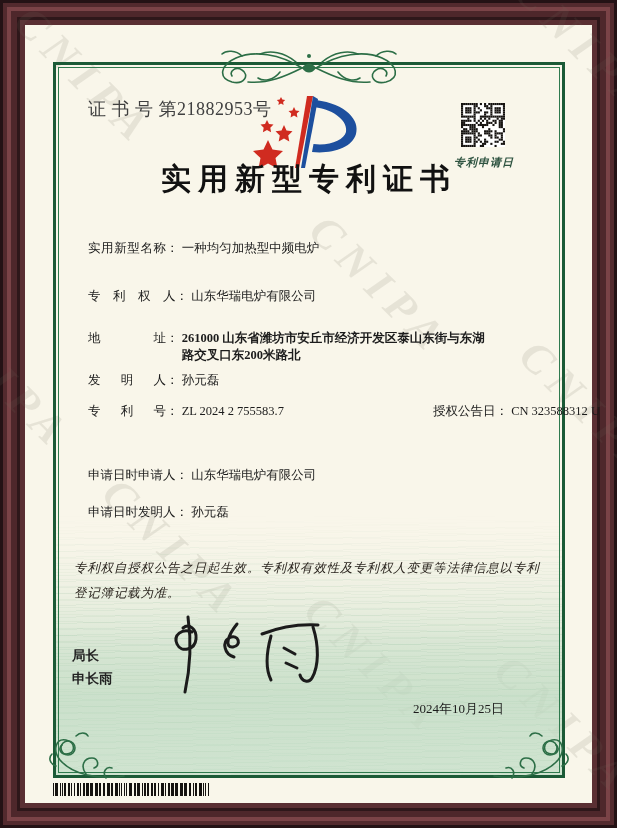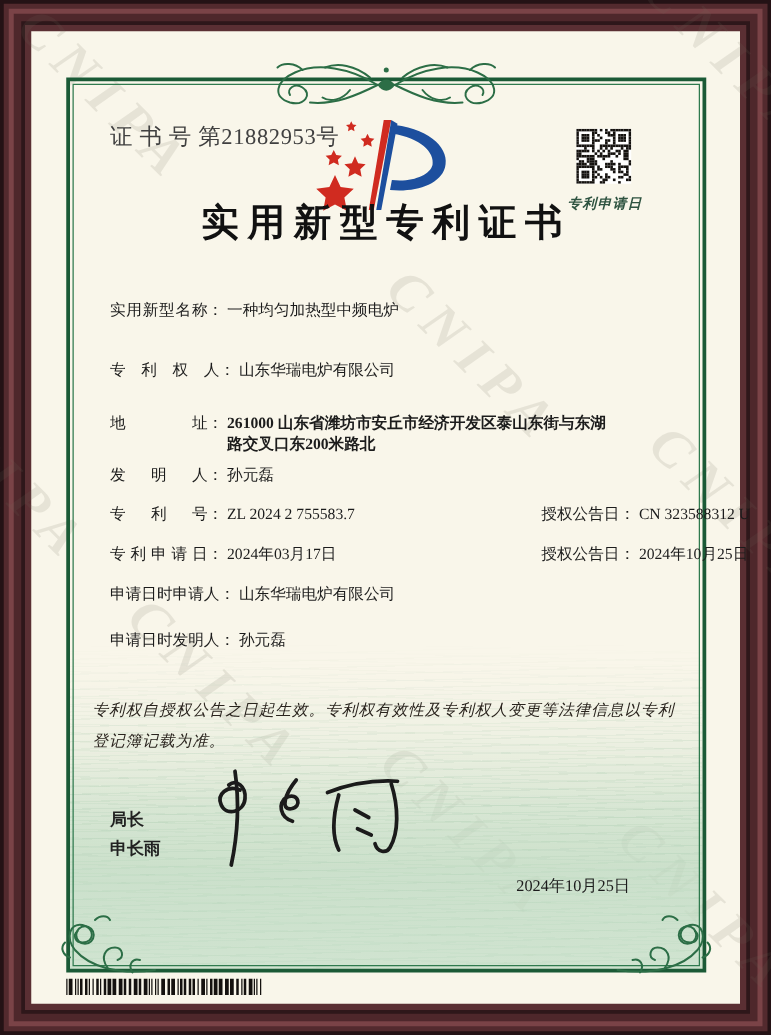--- a/index.html
+++ b/index.html
@@ -39,21 +39,21 @@
   .row{position:absolute;left:88px;color:#1c1c1c;font-size:12.5px;line-height:17px;}
   .lbl{display:inline-block;min-width:78px;text-align:justify;text-align-last:justify;vertical-align:top;}
   .lbl7{display:inline-block;vertical-align:top;}
   .colon{vertical-align:top;}
   .val{vertical-align:top;margin-top:20px;}
   .val-wrap{display:inline-block;width:312px;vertical-align:top;font-weight:bold;}
   .col2{position:absolute;left:345px;top:0;white-space:nowrap;}
   .legal{position:absolute;left:74px;top:556px;width:470px;font-size:12.5px;line-height:25px;
          letter-spacing:.8px;color:#2a241e;font-style:italic;}
   .legal .l1{padding-left:2.1em;}
-  .signer{position:absolute;left:88px;top:644px;font-family:"Liberation Sans","DejaVu Sans",sans-serif;
+  .signer{position:absolute;left:72px;top:644px;font-family:"Liberation Sans","DejaVu Sans",sans-serif;
           font-weight:bold;font-size:13.5px;color:#222;line-height:23px;}
   .sig-svg{position:absolute;left:158px;top:612px;}
   .issue-date{position:absolute;left:413px;top:700px;font-size:13px;color:#1c1c1c;}
   .page-info{position:absolute;left:53px;top:753px;width:512px;text-align:center;font-size:11.5px;color:#1c1c1c;}
   
   .logo{position:absolute;left:250px;top:94px;}
   .qr{position:absolute;left:461px;top:103px;width:44px;height:44px;}
   .qr-caption{position:absolute;left:446px;top:155px;width:76px;text-align:center;font-size:11px;
       font-weight:bold;color:#2e5340;letter-spacing:1px;font-style:italic;}
   .barcode{position:absolute;left:53px;top:783px;height:13px;white-space:nowrap;font-size:0;}
@@ -396,28 +396,20 @@
 
   <div class="row" style="top:403px;width:478px">
     <span class="lbl">专　利　号</span><span class="colon">：</span>
     <span class="val">ZL 2024 2 755583.7</span>
     <span class="col2">
       <span>授权公告日</span><span>：</span>
       <span>CN 323588312 U</span>
     </span>
   </div>
 
-  <div class="row" style="top:435px;width:478px">
-    <span class="lbl">专利申请日</span><span class="colon">：</span>
-    <span class="val">2024年03月17日</span>
-    <span class="col2">
-      <span>授权公告日</span><span>：</span>
-      <span>2024年10月25日</span>
-    </span>
-  </div>
 
   <div class="row" style="top:504px">
     <span class="lbl7">申请日时发明人</span><span class="colon">：</span>
     <span class="val">孙元磊</span>
   </div>
 
   <div class="row" style="top:467px">
     <span class="lbl7">申请日时申请人</span><span class="colon">：</span>
     <span class="val">山东华瑞电炉有限公司</span>
   </div>

